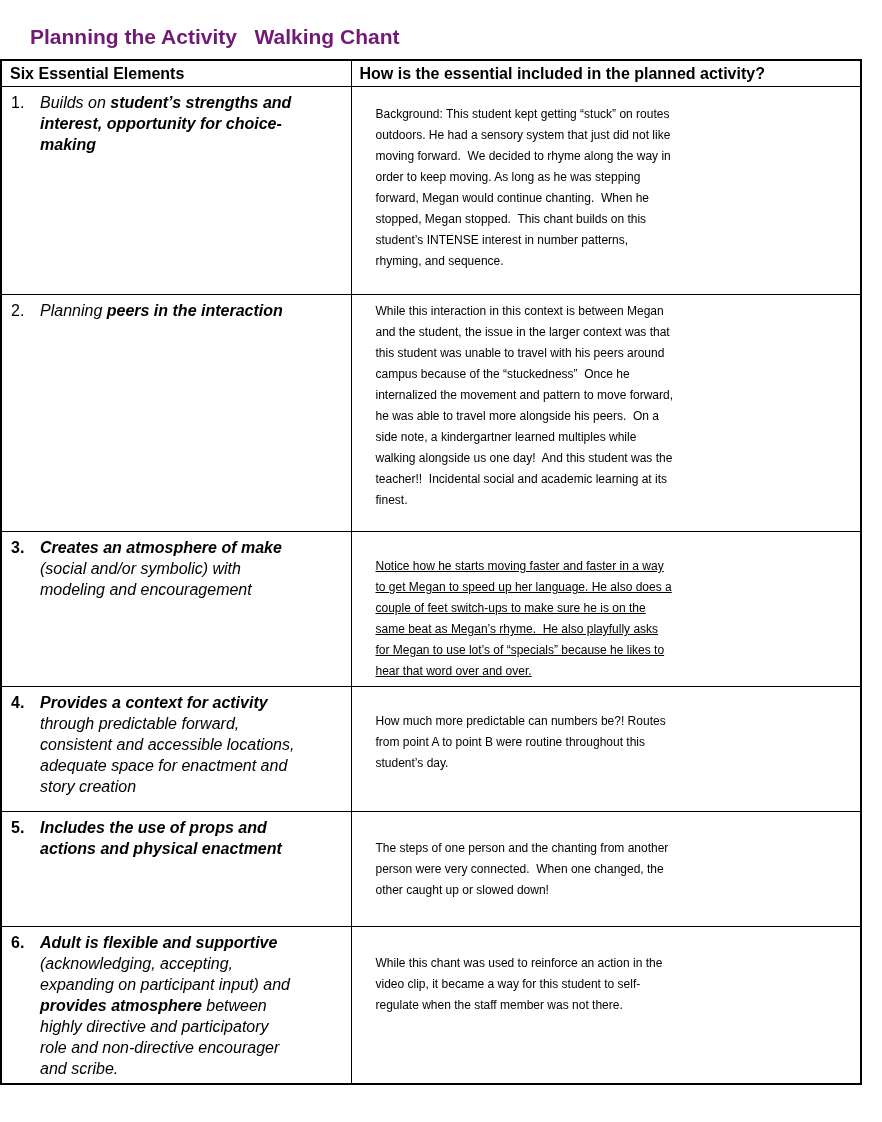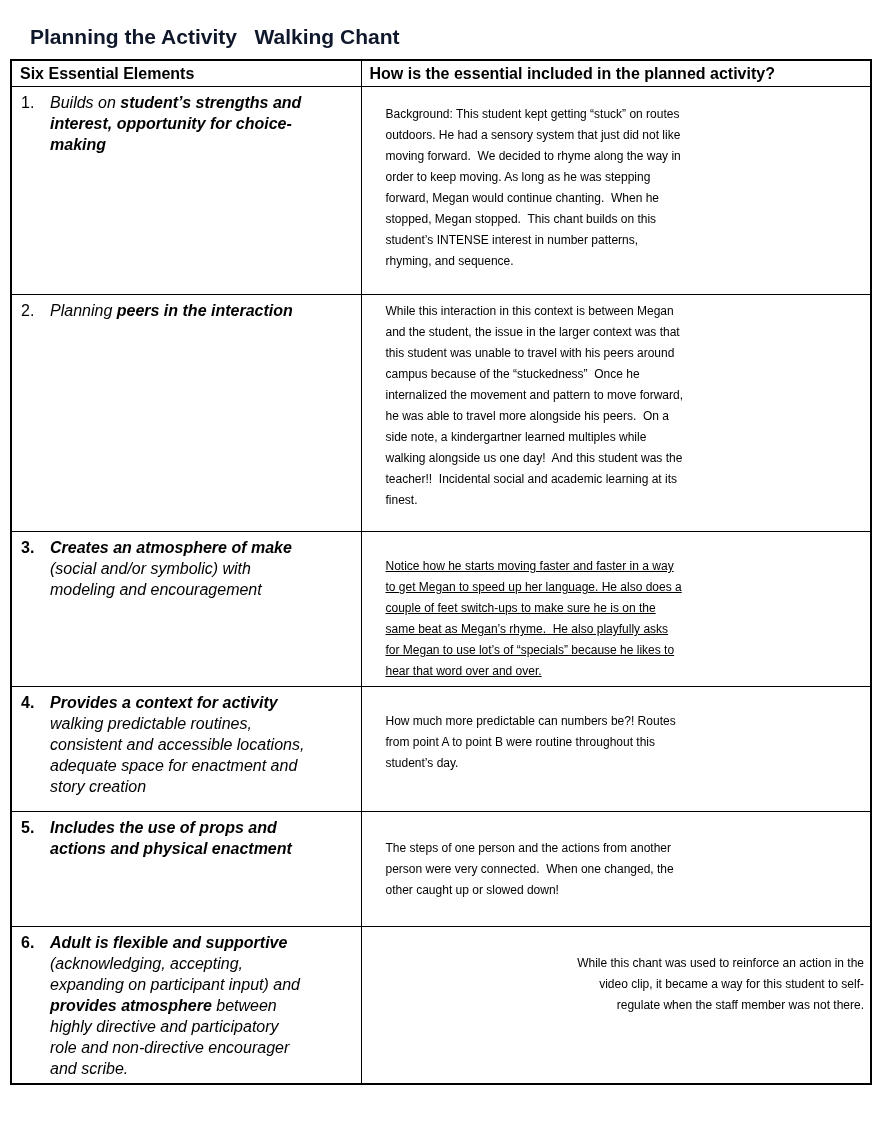--- a/index.html
+++ b/index.html
@@ -17,25 +17,24 @@
     width: 882px;
     height: 1122px;
     background: #ffffff;
     overflow: hidden;
   }
   .title {
     margin: 24px 0 9px 30px;
     font-size: 21px;
     line-height: 26px;
     font-weight: bold;
-    color: #0f172a;
+    color: #701a75;
     white-space: pre-wrap;
   }
   table.grid {
-    margin-left: 10px;
     width: 860px;
     border-collapse: collapse;
     table-layout: fixed;
     border: 2px solid #000;
   }
   col.col-left  { width: 350px; }
   col.col-right { width: 510px; }
   th, td {
     border: 1px solid #000;
     vertical-align: top;
@@ -78,21 +77,21 @@
   .row-3 { height: 153px; }
   .row-4 { height: 125px; }
   .row-5 { height: 115px; }
   .row-6 { height: 156px; }
   
   .row-1 .how-text { margin-top: 13px; }
   .row-2 .how-text { margin-top: 2px; }
   .row-3 .how-text { margin-top: 20px; text-decoration: underline; }
   .row-4 .how-text { margin-top: 20px; }
   .row-5 .how-text { margin-top: 22px; }
-  .row-6 .how-text { margin-top: 22px; text-align: right; }
+  .row-6 .how-text { margin-top: 22px; }
 </style>
 </head>
 <body>
 
 <div class="page">
 
   <div class="title">Planning the Activity   Walking Chant</div>
 
   <table class="grid">
     <colgroup>
@@ -162,42 +161,42 @@
 same beat as Megan’s rhyme.  He also playfully asks
 for Megan to use lot’s of “specials” because he likes to
 hear that word over and over.</div>
         </td>
       </tr>
       <tr class="row-4">
         <td class="cell-element">
           <div class="item">
             <span class="num num-bold">4.</span>
             <span class="item-text"><span class="b">Provides a context for activity
-</span><span>walking predictable routines,
+</span><span>through predictable forward,
 consistent and accessible locations,
 adequate space for enactment and
 story creation</span></span>
           </div>
         </td>
         <td class="cell-how">
           <div class="how-text">How much more predictable can numbers be?! Routes
 from point A to point B were routine throughout this
 student’s day.</div>
         </td>
       </tr>
       <tr class="row-5">
         <td class="cell-element">
           <div class="item">
             <span class="num num-bold">5.</span>
             <span class="item-text"><span class="b">Includes the use of props and
 actions and physical enactment</span></span>
           </div>
         </td>
         <td class="cell-how">
-          <div class="how-text">The steps of one person and the actions from another
+          <div class="how-text">The steps of one person and the chanting from another
 person were very connected.  When one changed, the
 other caught up or slowed down!</div>
         </td>
       </tr>
       <tr class="row-6">
         <td class="cell-element">
           <div class="item">
             <span class="num num-bold">6.</span>
             <span class="item-text"><span class="b">Adult is flexible and supportive
 </span><span>(acknowledging, accepting,

